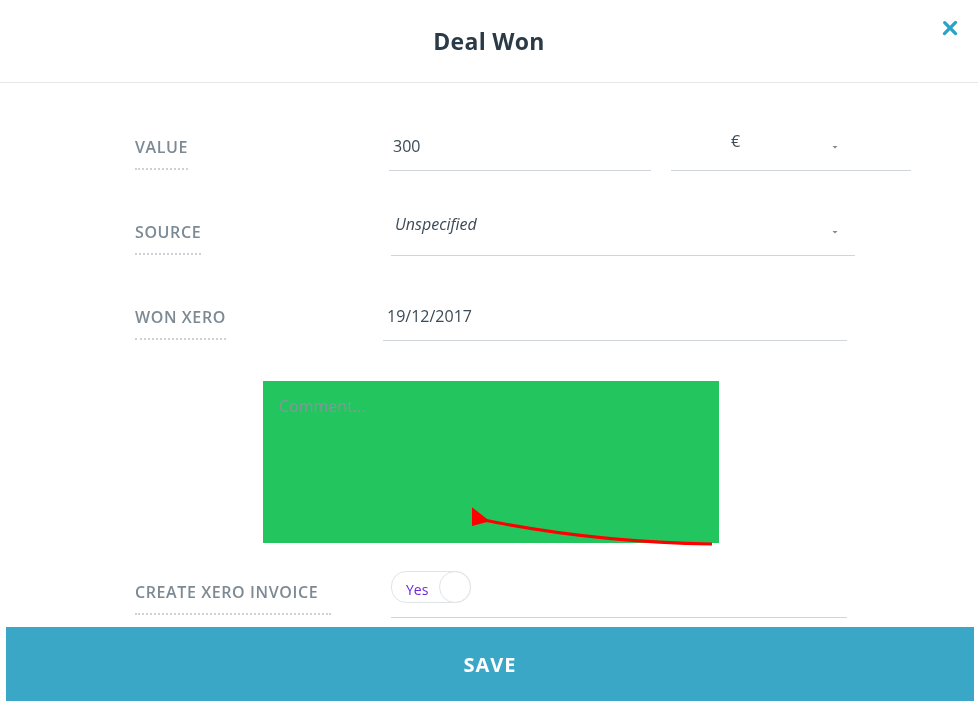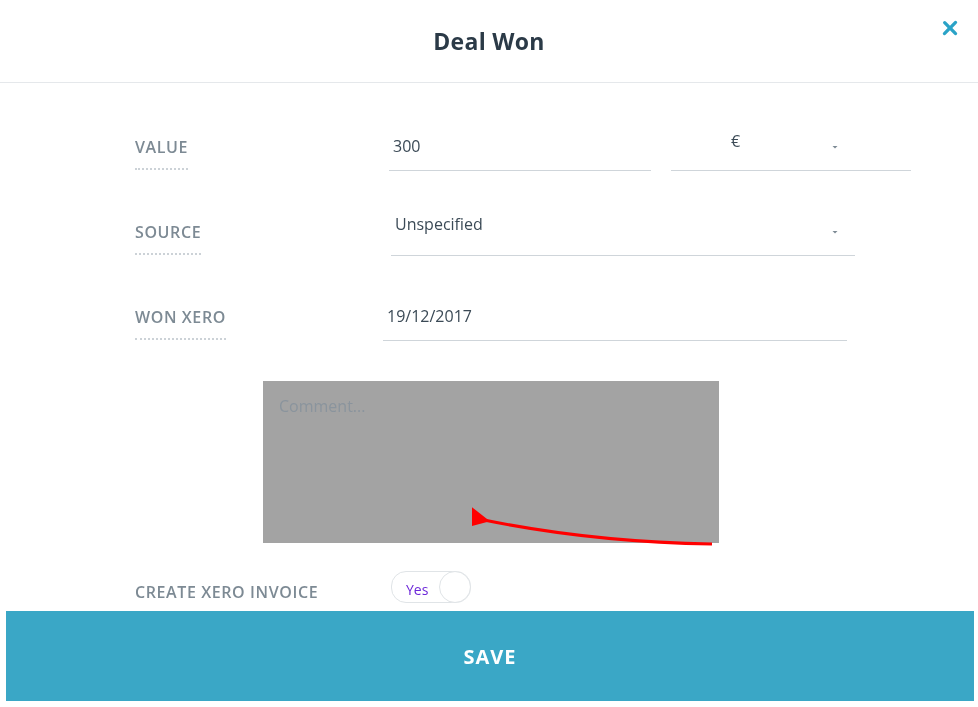--- a/index.html
+++ b/index.html
@@ -93,30 +93,30 @@
     position: absolute; left: 60px; top: 4px;
     font-size: 16px; color: #3b4a56; pointer-events: none;
   }
   .caret {
     position: absolute; right: 6px; top: 10px;
     pointer-events: none;
   }
   .caret svg { width: 12px; height: 12px; fill: #7d8a94; }
 
   .source-wrap { position: relative; width: 456px; }
-  .source-wrap .select-input { width: 100%; }
+  .source-wrap .select-input { width: 100%; font-style: italic; }
 
   .date-input { width: 456px; }
 
   .note-box {
     width: 456px;
     height: 162px;
     resize: none;
     border: none;
-    background: #a3a3a3;
+    background: #22c55e;
     font: inherit;
     font-size: 16px;
     color: #3b4a56;
     padding: 14px 16px;
     box-sizing: border-box;
     outline: none;
   }
   .note-box::placeholder { color: #8a949d; }
 
   .row.note { margin-bottom: 28px; }
@@ -158,21 +158,21 @@
     border: 1px solid #e0e4e7;
     box-sizing: border-box;
   }
 
   
   .save-bar {
     position: absolute;
     left: 6px;
     right: 4px;
     bottom: 6px;
-    height: 90px;
+    height: 74px;
     background: #3aa7c6;
     display: flex;
     align-items: center;
     justify-content: center;
     cursor: pointer;
   }
   .save-bar span {
     color: #ffffff;
     font-size: 20px;
     font-weight: 700;

